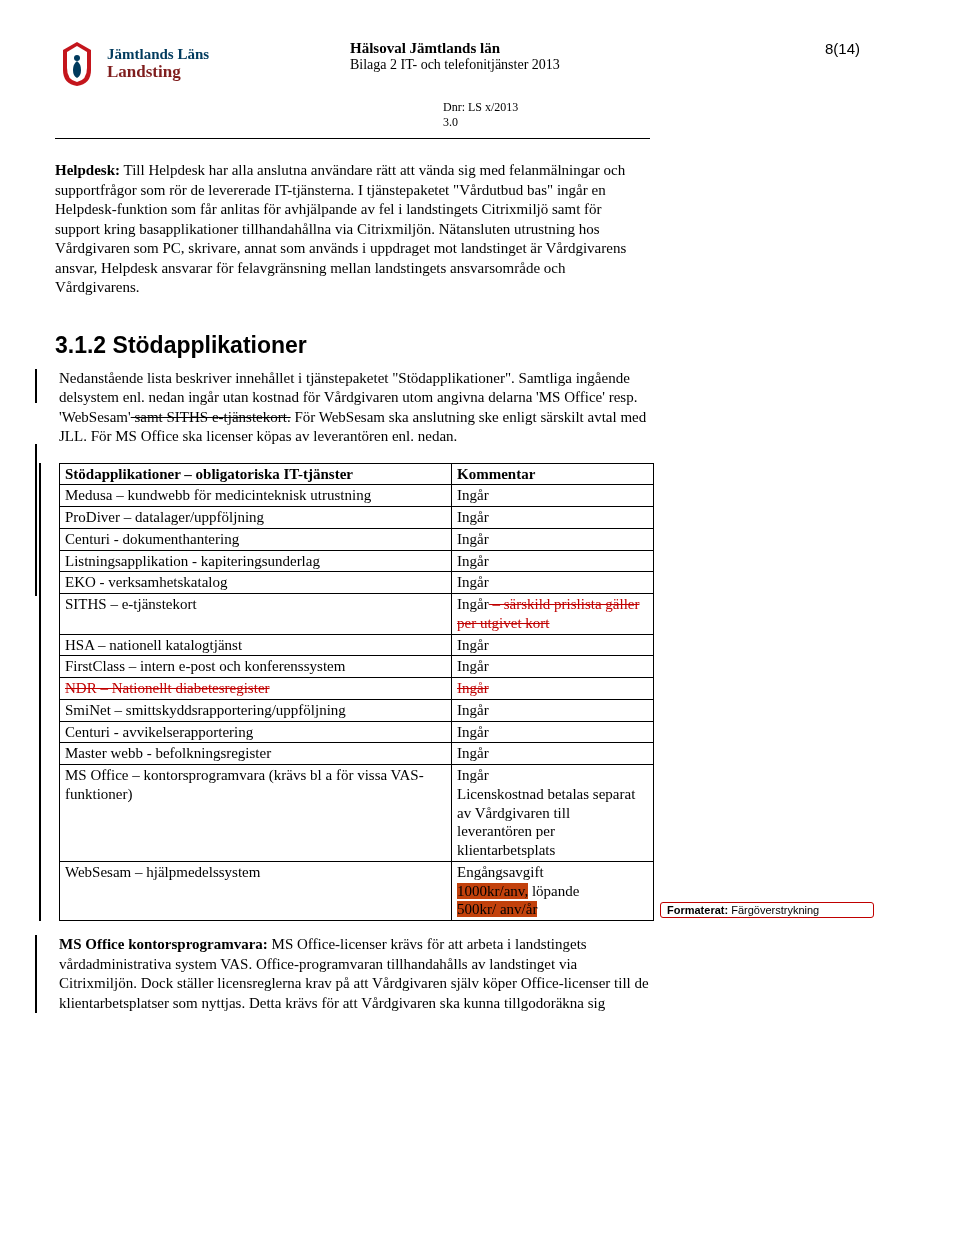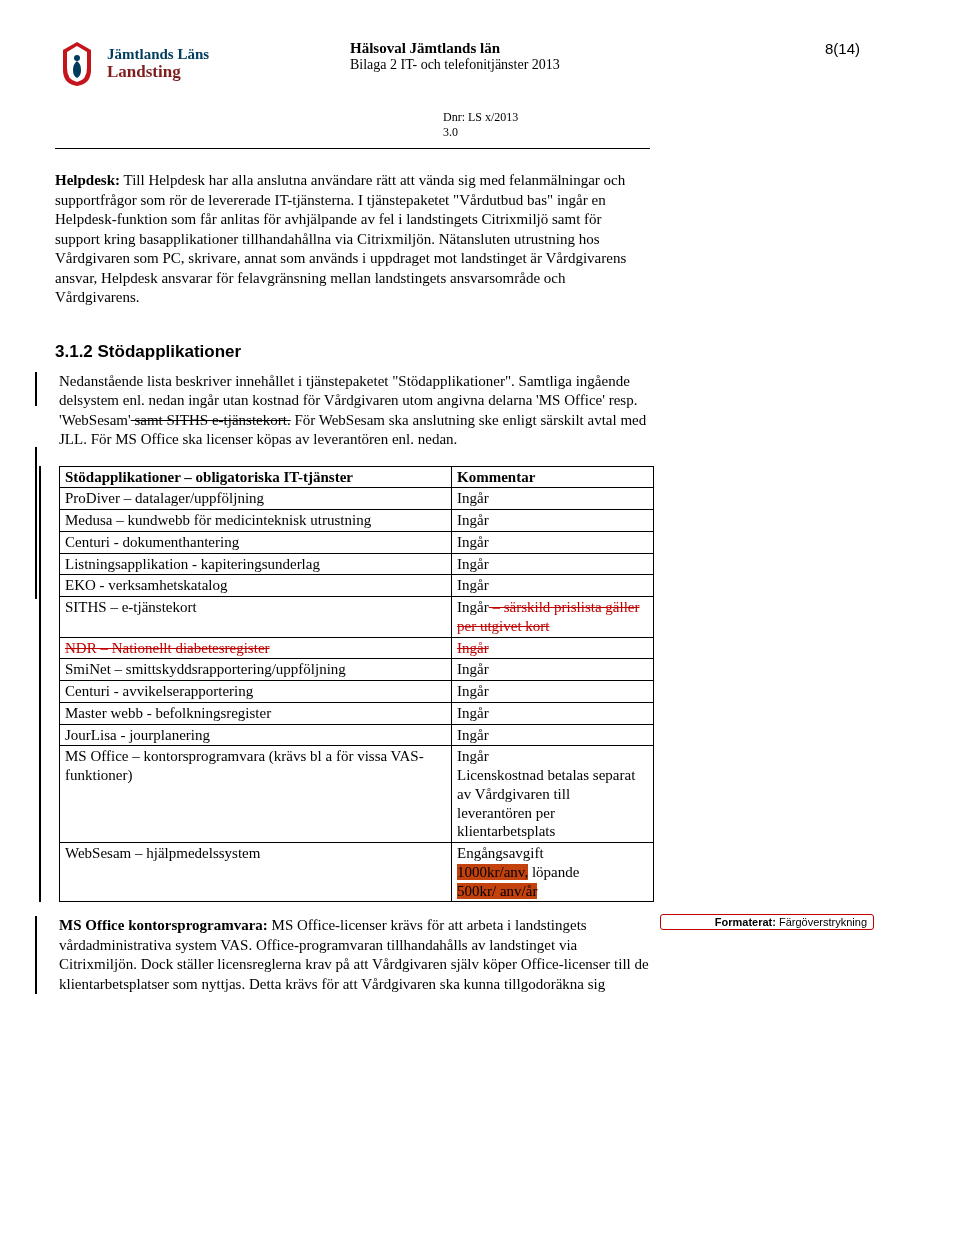--- a/index.html
+++ b/index.html
@@ -11,21 +11,21 @@
     background: #fff;
     width: 960px;
   }
   .page {
     padding: 40px 55px 40px 55px;
     position: relative;
   }
   .header-row {
     display: flex;
     align-items: flex-start;
-    margin-bottom: 22px;
+    margin-bottom: 12px;
   }
   .logo-area {
     width: 295px;
     display: flex;
     align-items: center;
   }
   .logo-icon {
     width: 44px;
     height: 48px;
     position: relative;
@@ -71,21 +71,21 @@
     width: 2px;
     background: #000;
   }
   .changebar.seg1 { top: 0; height: 34px; }
   .changebar.seg2 { top: 75px; height: 152px; }
   p { margin: 0 0 16px 0; line-height: 1.3; }
   .para-block { width: 595px; }
   h2.sect {
     font-family: Arial, Helvetica, sans-serif;
     font-weight: bold;
-    font-size: 17px;
+    font-size: 23px;
     margin: 34px 0 10px 0;
   }
   table.data {
     border-collapse: collapse;
     width: 595px;
     font-family: Garamond, "Times New Roman", serif;
     font-size: 15px;
     margin-top: 6px;
   }
   table.data td, table.data th {
@@ -163,82 +163,86 @@
     </p>
 
     <div style="position:relative;">
       <table class="data">
         <tbody>
             <tr>
           <th style="width:66%;">Stödapplikationer – obligatoriska IT-tjänster</th>
           <th>Kommentar</th>
         </tr>
         <tr>
+              <td>Medusa – kundwebb för medicinteknisk utrustning</td>
+              <td>Ingår</td>
+            </tr>
+        <tr>
               <td>ProDiver – datalager/uppföljning</td>
-              <td>Ingår</td>
-            </tr>
-        <tr>
-              <td>Medusa – kundwebb för medicinteknisk utrustning</td>
               <td>Ingår</td>
             </tr>
         <tr>
               <td>Centuri - dokumenthantering</td>
               <td>Ingår</td>
             </tr>
         <tr>
               <td>Listningsapplikation - kapiteringsunderlag</td>
               <td>Ingår</td>
             </tr>
         <tr>
               <td>EKO - verksamhetskatalog</td>
               <td>Ingår</td>
             </tr>
         <tr>
           <td>SITHS – e-tjänstekort</td>
           <td><span>Ingår</span><span class="red-strike"> – särskild prislista gäller per utgivet kort</span></td>
         </tr>
         <tr>
+              <td>HSA – nationell katalogtjänst</td>
+              <td>Ingår</td>
+            </tr>
+        <tr>
+              <td>FirstClass – intern e-post och konferenssystem</td>
+              <td>Ingår</td>
+            </tr>
+        <tr>
           <td><span class="red-strike">NDR – Nationellt diabetesregister</span></td>
           <td><span class="red-strike">Ingår</span></td>
         </tr>
         <tr>
               <td>SmiNet – smittskyddsrapportering/uppföljning</td>
               <td>Ingår</td>
             </tr>
         <tr>
               <td>Centuri - avvikelserapportering</td>
               <td>Ingår</td>
             </tr>
         <tr>
               <td>Master webb - befolkningsregister</td>
-              <td>Ingår</td>
-            </tr>
-        <tr>
-              <td>JourLisa - jourplanering</td>
               <td>Ingår</td>
             </tr>
         <tr>
           <td>MS Office – kontorsprogramvara (krävs bl a för vissa VAS-funktioner)</td>
           <td style="white-space:pre-line;">Ingår
 Licenskostnad betalas separat av Vårdgivaren till leverantören per klientarbetsplats</td>
         </tr>
         <tr>
           <td>WebSesam – hjälpmedelssystem</td>
           <td>
             <span>Engångsavgift</span><br>
             <span class="hl">1000kr/anv,</span><span> löpande </span><br>
             <span class="hl">500kr/ anv/år</span>
           </td>
         </tr>
       </tbody>
         </table>
 
       <div class="changebar" style="left:-20px; top:0; height:100%;"></div>
 
-      <div class="callout" style="top:448px; right:-220px;text-align:right;">
+      <div class="callout" style="top:439px; right:-220px;">
         <b>Formaterat:</b><span> Färgöverstrykning</span>
       </div>
     </div>
   </div>
 
   <div class="footer-para changebar-wrap" style="position:relative;">
     <div class="changebar" style="left:-20px; top:0; height:100%;"></div>
     <p>
       <b>MS Office kontorsprogramvara:</b><span> MS Office-licenser krävs för att arbeta i landstingets vårdadministrativa system VAS. Office-programvaran tillhandahålls av landstinget via Citrixmiljön. Dock ställer licensreglerna krav på att Vårdgivaren själv köper Office-licenser till de klientarbetsplatser som nyttjas. Detta krävs för att Vårdgivaren ska kunna tillgodoräkna sig</span>
     </p>

